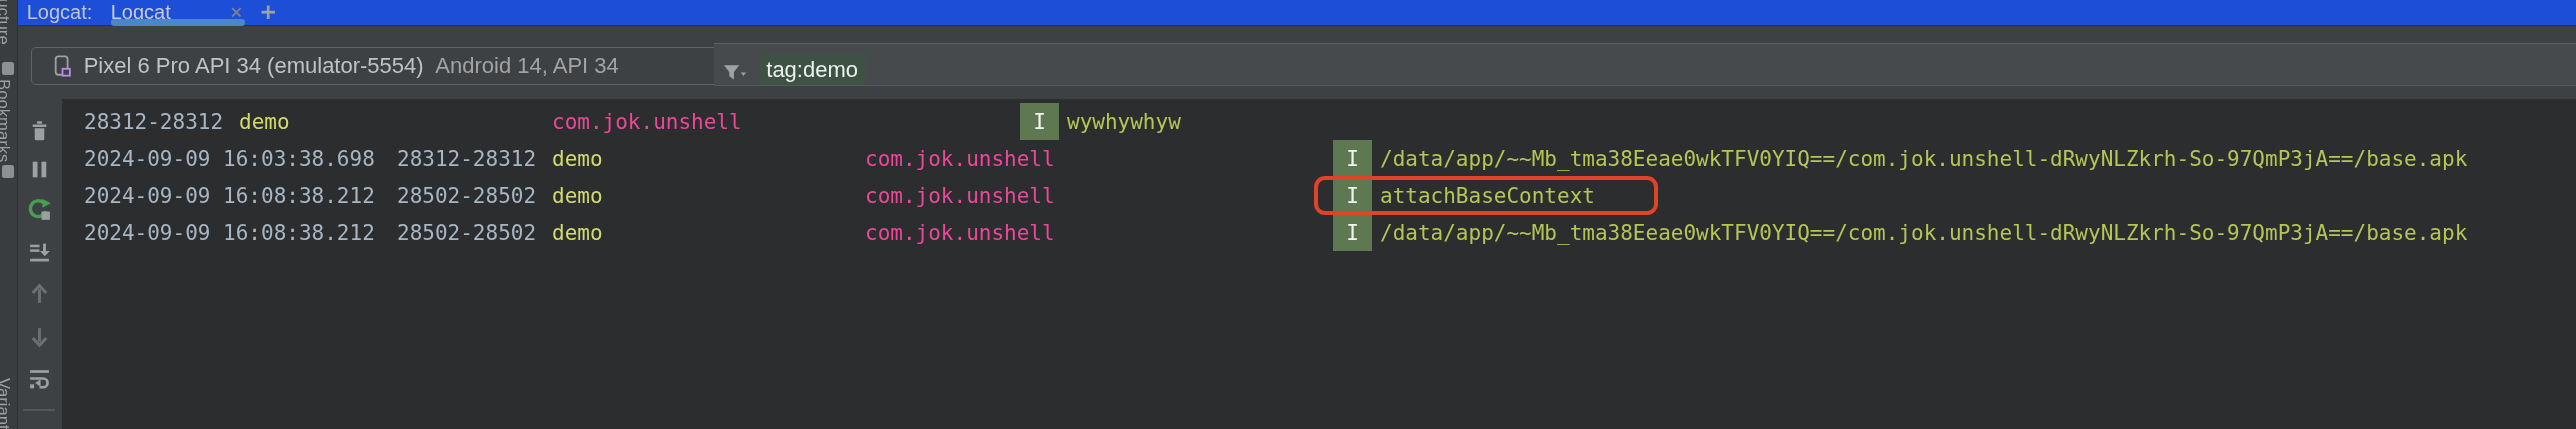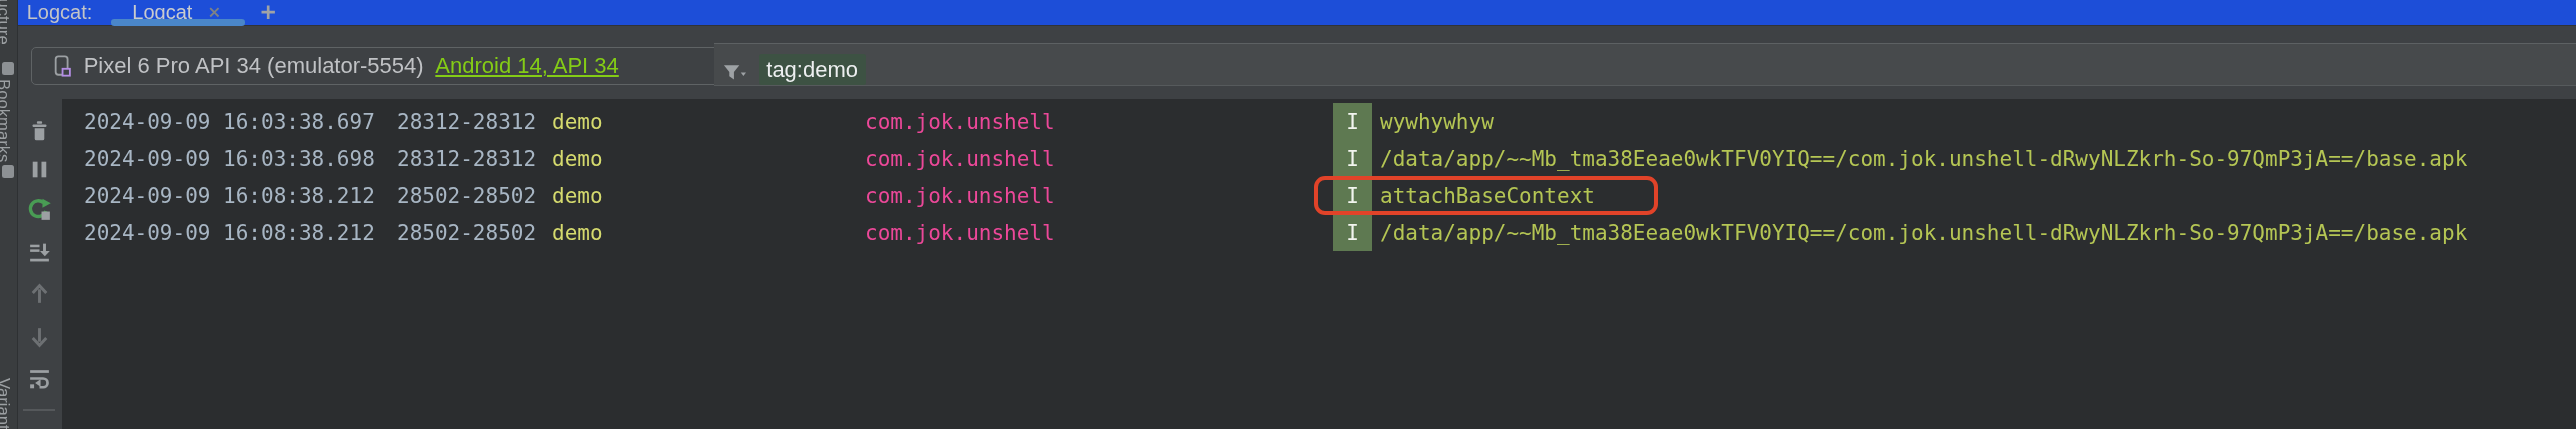--- a/index.html
+++ b/index.html
@@ -11,31 +11,31 @@
           border-right:1.7px solid #2E3133;overflow:hidden;z-index:5;}
   .vlabel{position:absolute;left:12.5px;transform:rotate(90deg);transform-origin:left top;
           font-size:16.7px;line-height:20px;color:#9CA0A3;white-space:nowrap;}
   .stripe-icon{position:absolute;left:1.7px;width:12.5px;height:12.5px;background:#9CA0A3;border-radius:2.5px;opacity:.85;}
 
   
   .tabbar{position:absolute;left:16.7px;top:0;width:2559px;height:25px;background:#1d4ed8;
           border-bottom:1.7px solid #303338;}
   .panel-title{position:absolute;left:10px;top:0;line-height:25px;font-size:20px;color:#C3C5C7;}
   .tab{position:absolute;left:94px;top:0;width:134px;height:25px;display:flex;align-items:center;
-       justify-content:center;gap:14px;cursor:pointer;}
+       justify-content:space-between;gap:14px;cursor:pointer;}
   .tab-label{font-size:20px;color:#CACCCE;line-height:25px;}
   .tab .underline{position:absolute;left:0;bottom:-0.8px;width:134px;height:6.7px;border-radius:3.3px;background:#4A86C9;}
   .newtab{position:absolute;left:237px;top:0;width:30px;height:25px;display:flex;align-items:center;justify-content:center;cursor:pointer;}
 
   
   .toolbar{position:absolute;left:16.7px;top:27px;width:2559px;height:73px;background:#3E4144;}
   .combo{position:absolute;left:14px;top:20px;width:736px;height:38px;border:1.7px solid #5F6365;border-radius:5px;
          display:flex;align-items:center;box-sizing:border-box;padding:0 20px;gap:10px;cursor:pointer;}
   .devname{font-size:22px;color:#C0C2C5;white-space:nowrap;}
-  .devdet{font-size:22px;color:#84cc16;white-space:nowrap;margin-left:1.7px;text-decoration:underline;}
+  .devdet{font-size:22px;color:#a3a3a3;white-space:nowrap;margin-left:1.7px;}
   .combo .chev{margin-left:auto;}
   .filter{position:absolute;left:697px;top:16px;width:1862px;height:43px;background:#474A4C;
           border-top:0.8px solid #5D6163;border-bottom:0.8px solid #565A5C;box-sizing:border-box;
           display:flex;align-items:flex-end;cursor:text;}
   .funnel{margin:0 11.7px 0 8.4px;flex:0 0 auto;}
   .chip{background:#3D5243;color:#EDEFF0;font-size:22px;padding:2.5px 7.5px;border-radius:2.5px;white-space:nowrap;}
 
   
   .actions{position:absolute;left:16.7px;top:99px;width:45px;height:330px;background:#3E4144;}
   .tool-btn{position:absolute;left:8.4px;width:28px;height:28px;display:flex;align-items:center;justify-content:center;
@@ -155,21 +155,20 @@
         <path d="M3 12 H15.5 a4.2 4.2 0 0 1 0 8.4 H12" fill="none" stroke="#9CA0A3" stroke-width="2.6"></path>
         <path d="M13 12.6 L7.8 16.2 L13 19.8 Z" fill="#9CA0A3" transform="translate(0,0.2)"></path>
         <rect x="3" y="17.6" width="3.8" height="3.8" fill="#9CA0A3"></rect>
       </svg>
     </div>
     <div class="adivider"></div>
   </div>
 
   <div class="logarea">
       <div class="log-row">
-        <span class="c-ts">2024-09-09 16:03:38.697</span>
         <span class="c-pid">28312-28312</span>
         <span class="c-tag">demo</span>
         <span class="c-pkg">com.jok.unshell</span>
         <span class="c-badge">I</span>
         <span class="c-msg">wywhywhyw</span>
       </div>
       <div class="log-row">
         <span class="c-ts">2024-09-09 16:03:38.698</span>
         <span class="c-pid">28312-28312</span>
         <span class="c-tag">demo</span>

